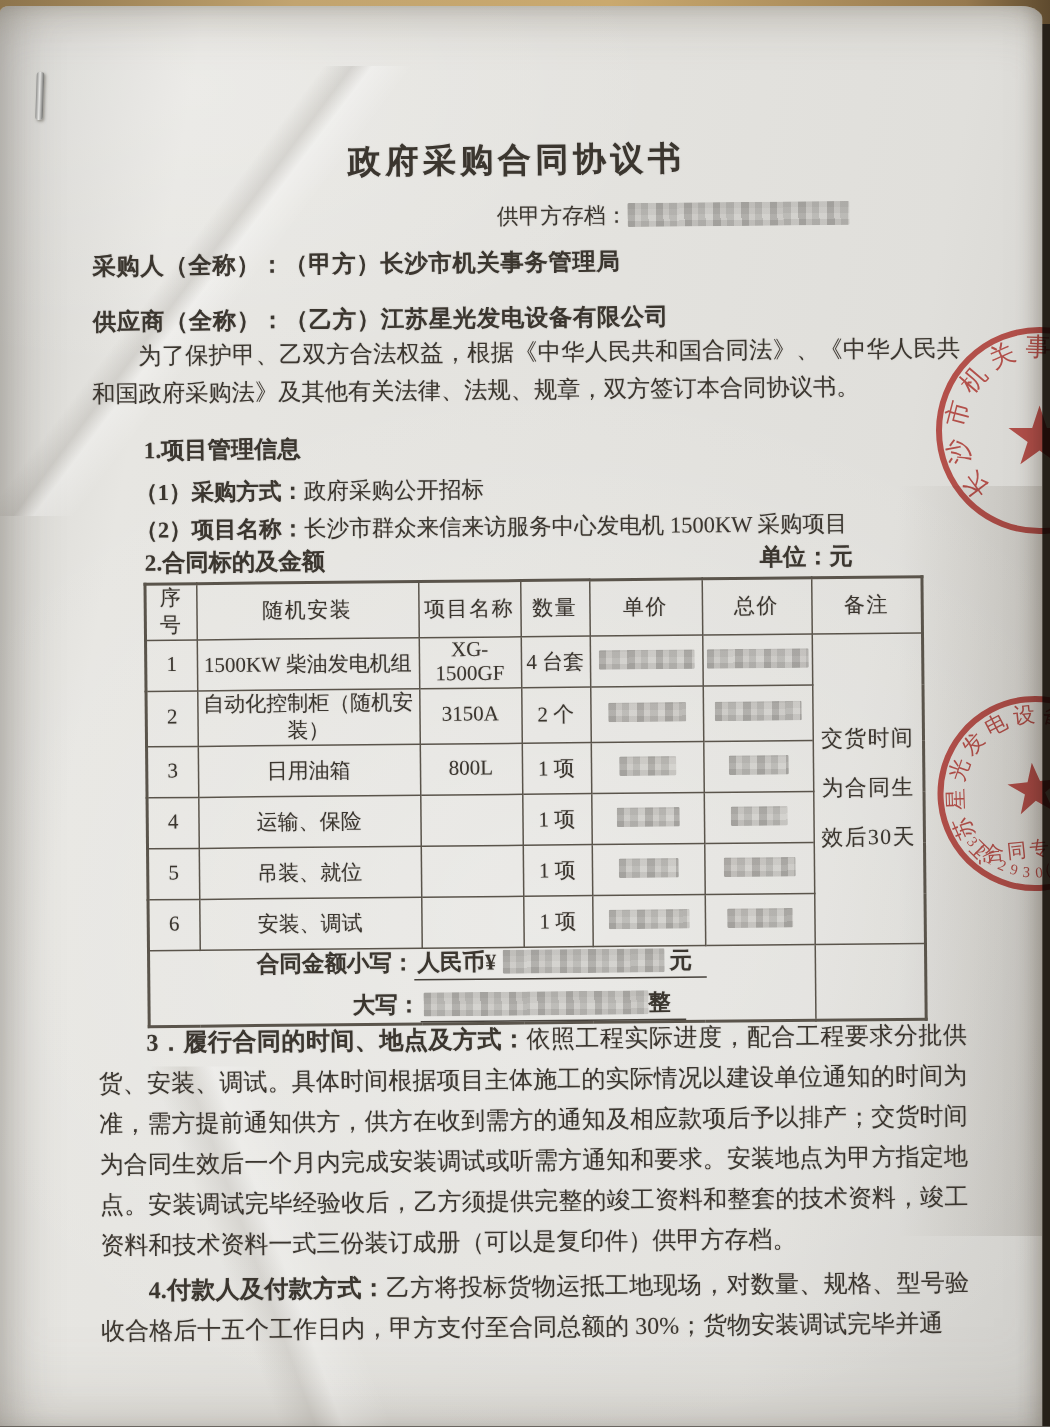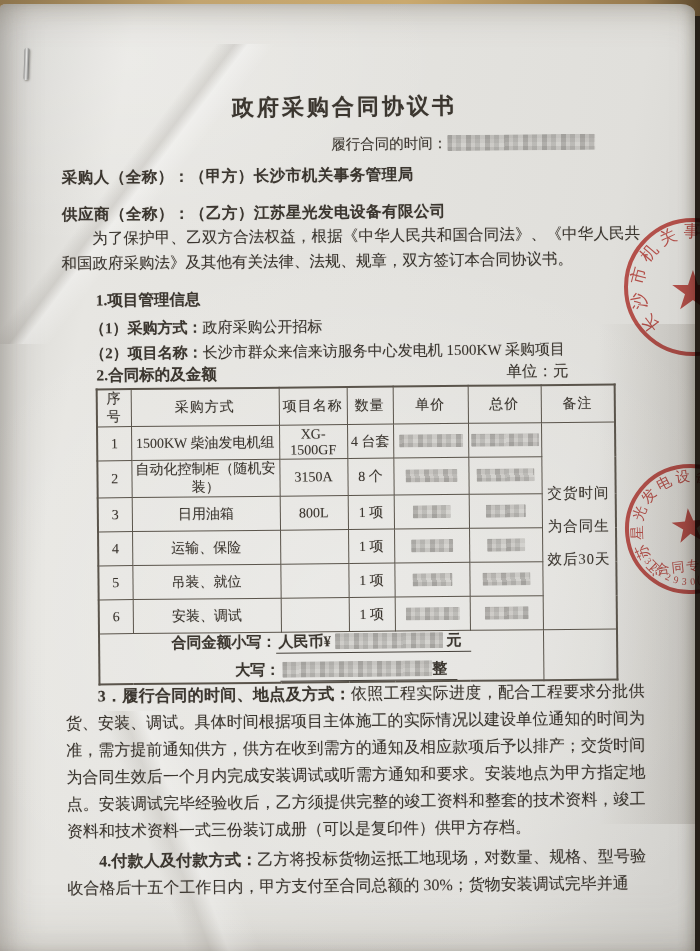--- a/index.html
+++ b/index.html
@@ -41,21 +41,21 @@
   .party{position:absolute;left:64px;font-size:15.5px;font-weight:bold;letter-spacing:.5px;}
   .purchaser{top:161px;}
   .supplier{top:198px;}
   .preamble{position:absolute;top:219px;left:63px;width:579px;margin:0;
     font-size:15.5px;line-height:25px;text-align:justify;text-indent:2em;}
   .s1-heading{position:absolute;top:284px;left:97px;font-size:15.5px;font-weight:bold;}
   .item{position:absolute;left:91px;font-size:15px;}
   .i1{top:313px;} .i2{top:338px;}
   .s2-row{position:absolute;top:359px;left:0;width:100%;font-size:15.5px;}
   .s2-row .heading{margin-left:97px;font-weight:bold;}
-  .s2-row .unit{position:absolute;left:507px;top:0;font-weight:normal;}
+  .s2-row .unit{position:absolute;left:507px;top:0;font-weight:bold;}
   table.goods{position:absolute;top:382px;left:96px;width:518px;border-collapse:collapse;
     table-layout:fixed;font-size:14px;color:#3b362f;}
   table.goods,table.goods th,table.goods td{border:1px solid #5a544b;}
   table.goods{border-width:2px;}
   table.goods th{height:28px;font-weight:normal;text-align:center;padding:0 2px;letter-spacing:1px;}
   table.goods td{height:33px;text-align:center;padding:0 2px;}
   td.remark-cell{font-size:14.5px;line-height:33px;letter-spacing:1px;padding:0 8px;vertical-align:middle;}
   td.amount-cell{text-align:left;padding:6px 8px 8px;font-weight:bold;font-size:15px;height:54px;}
   .amount-line2{margin-left:49px;margin-top:7px;}
   .u{display:inline-block;border-bottom:1.5px solid #45403a;padding:0 10px 1px 2px;}
@@ -82,21 +82,21 @@
   <div class="crease c1"></div>
   <div class="crease c2"></div>
   <div class="crease c3"></div>
   <div class="staple"></div>
 
   <div class="content">
 
     <h1 class="title">政府采购合同协议书</h1>
 
     <div class="proc-line">
-      <span>履行合同的时间：</span><span class="rx rx-lg" style="width:148px"></span>
+      <span>供甲方存档：</span><span class="rx rx-lg" style="width:148px"></span>
     </div>
 
     <div class="party purchaser">
       <span>采购人（全称）：</span><span>（甲方）长沙市机关事务管理局</span>
     </div>
 
     <div class="party supplier">
       <span>供应商（全称）：</span><span>（乙方）江苏星光发电设备有限公司</span>
     </div>
 
@@ -122,41 +122,41 @@
           <col style="width:148px">
           <col style="width:68px">
         <col style="width:46px">
           <col style="width:75px">
           <col style="width:73px">
           <col style="width:74px">
       </colgroup>
       <tbody>
           <tr>
         <th>序号</th>
-        <th>采购方式</th>
+        <th>随机安装</th>
         <th>项目名称</th>
         <th>数量</th>
         <th>单价</th>
         <th>总价</th>
         <th>备注</th>
       </tr>
       <tr>
         <td>1</td>
         <td>1500KW 柴油发电机组</td>
         <td>XG-1500GF</td>
         <td>4 台套</td>
         <td><div class="rx" style="width:64px;margin:0 auto"></div></td>
         <td><div class="rx" style="width:68px;margin:0 auto"></div></td>
         <td class="remark-cell" rowspan="6">交货时间为合同生效后30天</td>
       </tr>
       <tr>
         <td>2</td>
         <td>自动化控制柜（随机安装）</td>
         <td>3150A</td>
-        <td>8 个</td>
+        <td>2 个</td>
         <td><div class="rx" style="width:52px;margin:0 auto"></div></td>
         <td><div class="rx" style="width:58px;margin:0 auto"></div></td>
       </tr>
       <tr>
         <td>3</td>
         <td>日用油箱</td>
         <td>800L</td>
         <td>1 项</td>
         <td><div class="rx" style="width:38px;margin:0 auto"></div></td>
         <td><div class="rx" style="width:40px;margin:0 auto"></div></td>

